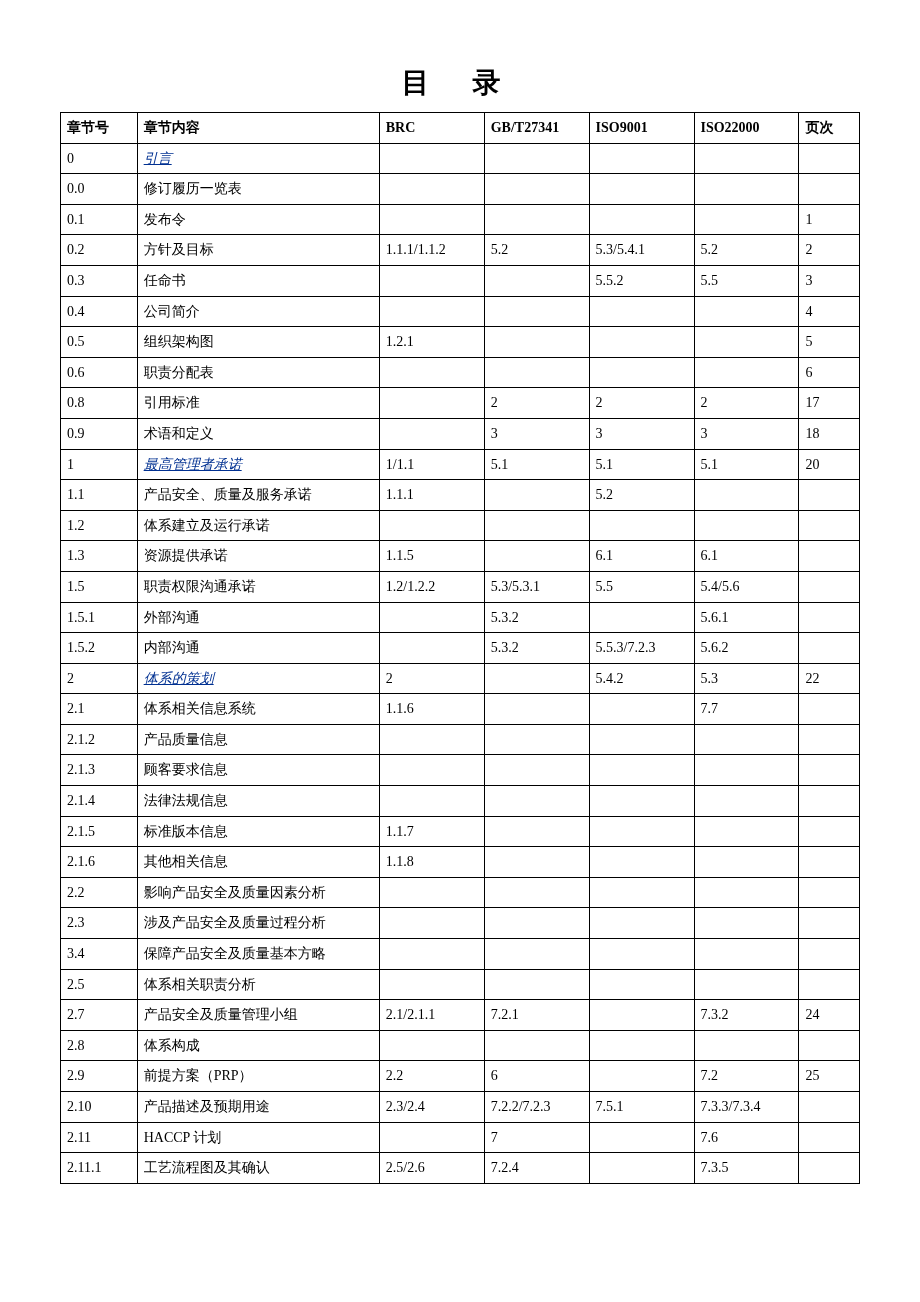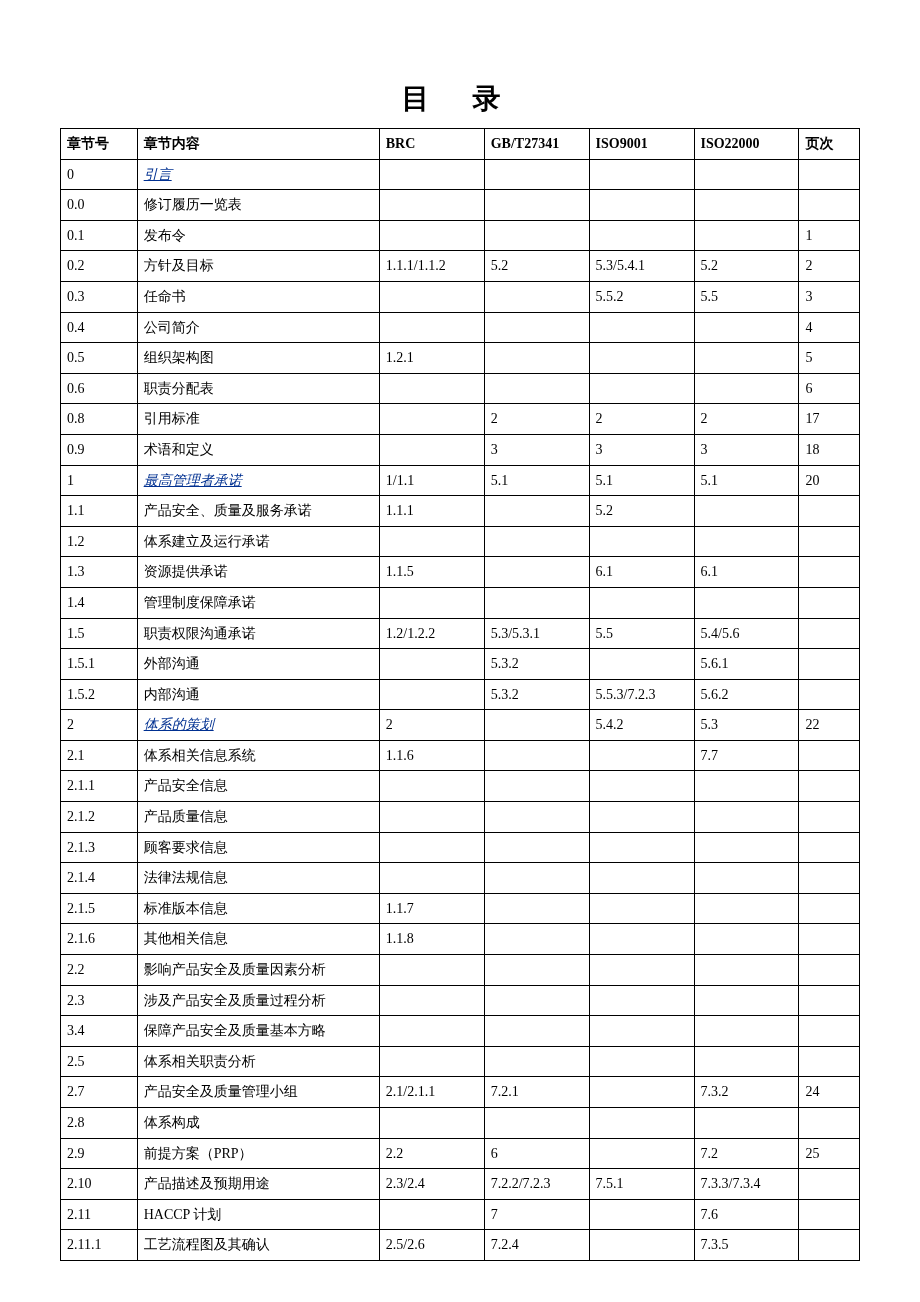--- a/index.html
+++ b/index.html
@@ -9,21 +9,21 @@
       font-size: 14px;
       background: #fff;
       color: #000;
       width: 920px;
       box-sizing: border-box;
     }
     h1.title {
       text-align: center;
       font-size: 28px;
       font-weight: bold;
-      margin: 40px 0 10px;
+      margin: 24px 0 10px;
       letter-spacing: 18px;
     }
     table.toc {
       border-collapse: collapse;
       width: 100%;
       table-layout: fixed;
     }
     table.toc th, table.toc td {
       border: 1px solid #000;
       padding: 5px 6px;
@@ -197,29 +197,20 @@
       <tr>
         <td>1.3</td>
         <td>资源提供承诺</td>
         <td>1.1.5</td>
         <td></td>
         <td>6.1</td>
         <td>6.1</td>
         <td class="pagecol"></td>
       </tr>
       <tr>
-        <td>1.4</td>
-        <td>管理制度保障承诺</td>
-        <td></td>
-        <td></td>
-        <td></td>
-        <td></td>
-        <td class="pagecol"></td>
-      </tr>
-      <tr>
         <td>1.5</td>
         <td>职责权限沟通承诺</td>
         <td>1.2/1.2.2</td>
         <td>5.3/5.3.1</td>
         <td>5.5</td>
         <td>5.4/5.6</td>
         <td class="pagecol"></td>
       </tr>
       <tr>
         <td>1.5.1</td>
@@ -251,29 +242,20 @@
       <tr>
         <td>2.1</td>
         <td>体系相关信息系统</td>
         <td>1.1.6</td>
         <td></td>
         <td></td>
         <td>7.7</td>
         <td class="pagecol"></td>
       </tr>
       <tr>
-        <td>2.1.1</td>
-        <td>产品安全信息</td>
-        <td></td>
-        <td></td>
-        <td></td>
-        <td></td>
-        <td class="pagecol"></td>
-      </tr>
-      <tr>
         <td>2.1.2</td>
         <td>产品质量信息</td>
         <td></td>
         <td></td>
         <td></td>
         <td></td>
         <td class="pagecol"></td>
       </tr>
       <tr>
         <td>2.1.3</td>

